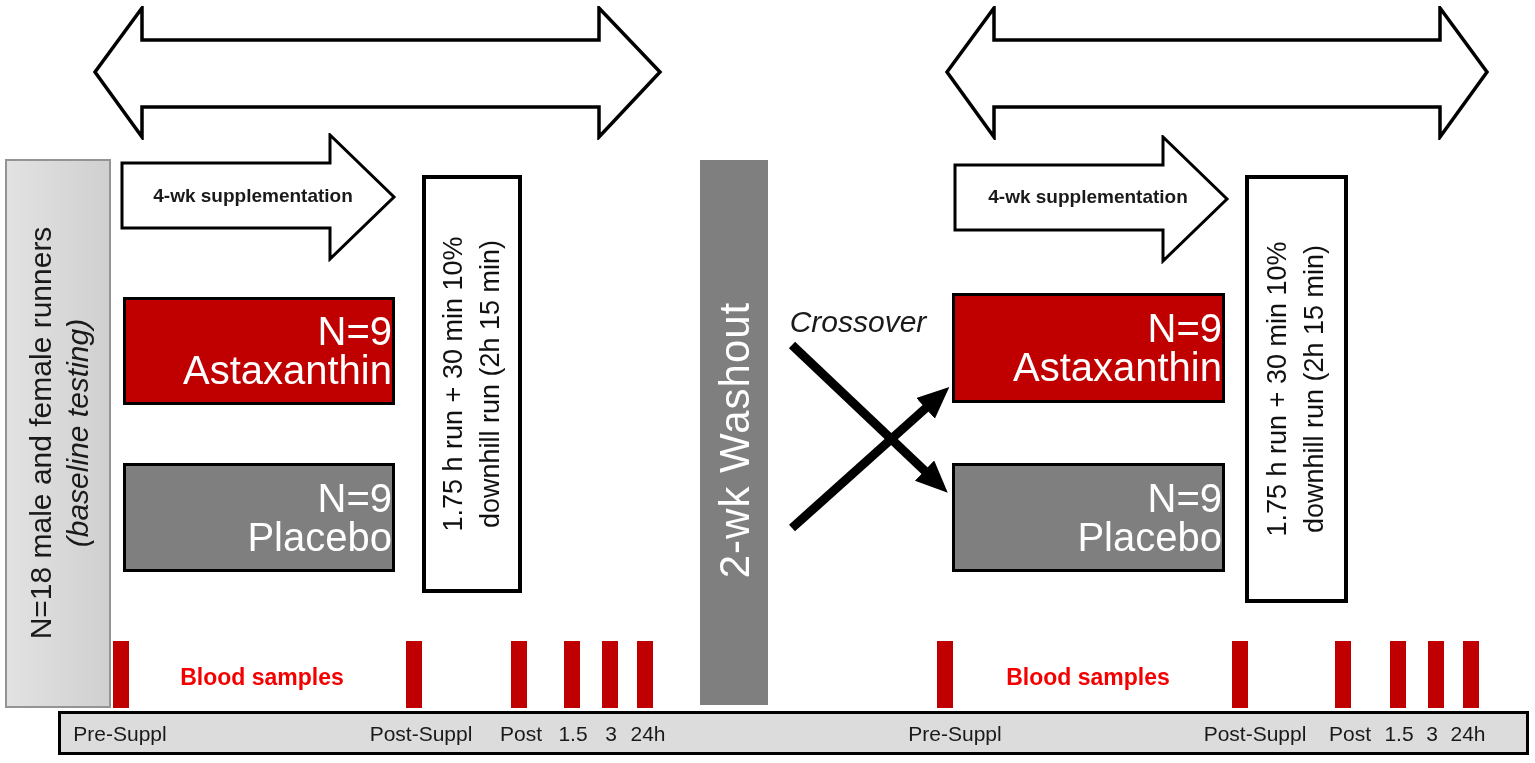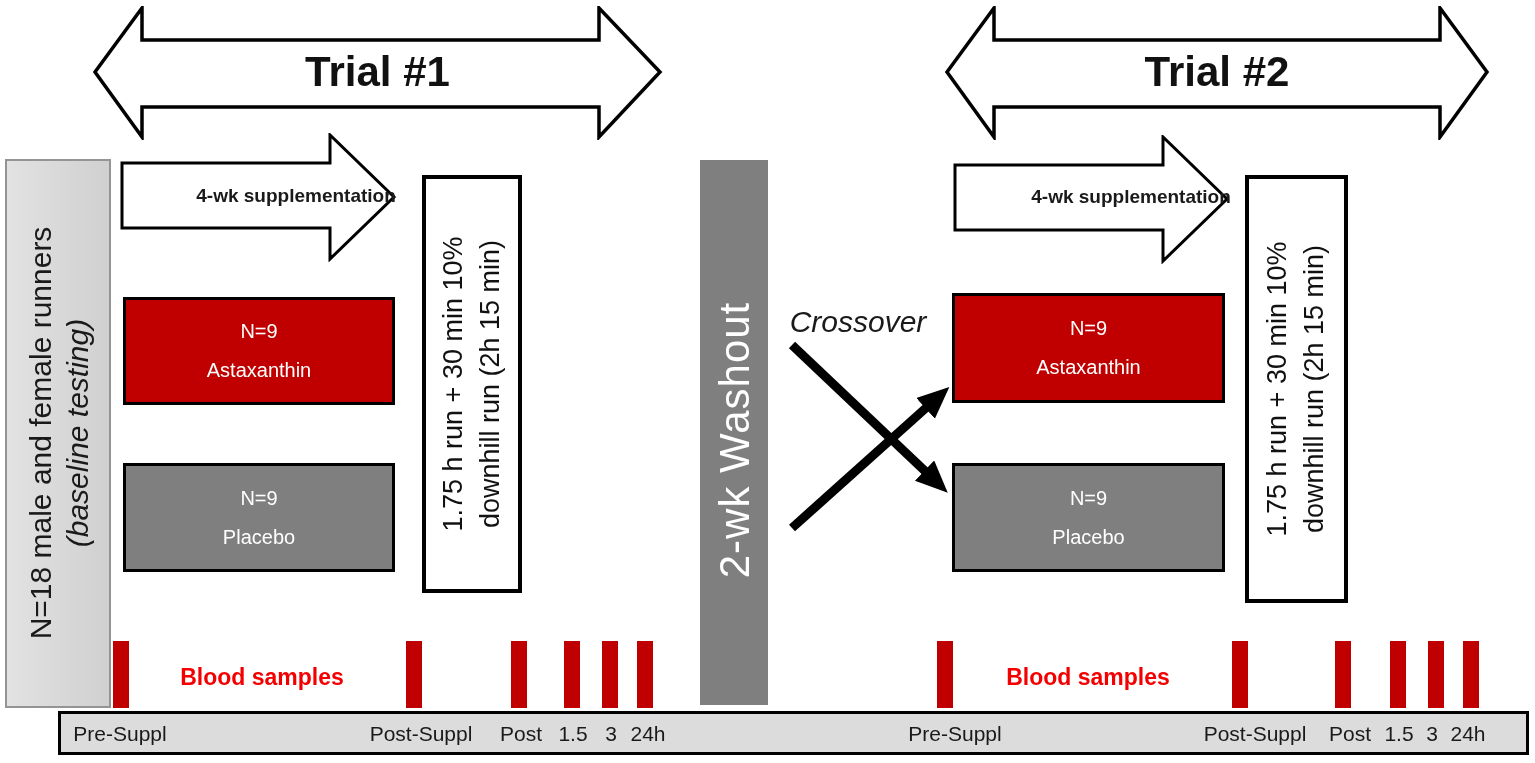--- a/index.html
+++ b/index.html
@@ -25,30 +25,30 @@
     border:2px solid #949494;box-sizing:border-box;
   }
   .baseline-text{font-size:30px;color:#1a1a1a;line-height:37px;}
   .baseline-text .it{font-style:italic;}
   .washout-bar{
     position:absolute;left:700px;top:160px;width:68px;height:545px;box-sizing:border-box;
   }
   .washout-text{font-size:42px;color:#ffffff;letter-spacing:1px;}
   .group-box{
     position:absolute;border:3px solid #000;box-sizing:border-box;color:#fff;
-    display:flex;flex-direction:column;align-items:center;justify-content:center;
-    font-size:20px;line-height:39px;text-align:center;
+    display:flex;flex-direction:column;align-items:flex-end;justify-content:center;
+    font-size:40px;line-height:39px;text-align:center;
   }
   .run-box{
     position:absolute;background:#fff;border:4px solid #000;box-sizing:border-box;
   }
   .run-text{font-size:27px;color:#111;line-height:37px;}
   .suppl-label{
     position:absolute;font-size:19px;font-weight:bold;color:#1a1a1a;
-    transform:translate(-50%,-50%);white-space:nowrap;margin-left:43px;
+    transform:translate(-50%,-50%);white-space:nowrap;
   }
   .crossover-label{
     position:absolute;transform:translate(-50%,-50%);font-size:30px;color:#1a1a1a;white-space:nowrap;font-style:italic;
   }
   .blood-tick{position:absolute;top:641px;width:16px;height:67px;}
   .blood-label{
     position:absolute;top:664px;transform:translateX(-50%);
     font-size:23px;font-weight:bold;white-space:nowrap;
   }
   .timeline-bar{
@@ -61,26 +61,24 @@
   }
 </style>
 </head>
 <body>
 
 <div class="stage">
 
   <svg class="abs" style="left:93px;top:6px;" width="570" height="134">
     <polygon points="2,66 49,2 49,34 506,34 506,2 567,66 506,131 506,101 49,101 49,131" fill="#ffffff" stroke="#000000" stroke-width="3.5"></polygon>
   </svg>
-  <div class="trial-title" style="left:95px;width:565px;">Trial #1</div>
 
   <svg class="abs" style="left:945px;top:6px;" width="546" height="134">
     <polygon points="2,66 49,2 49,34 495,34 495,2 542,66 495,131 495,101 49,101 49,131" fill="#ffffff" stroke="#000000" stroke-width="3.5"></polygon>
   </svg>
-  <div class="trial-title" style="left:947px;width:540px;">Trial #2</div>
 
   <div class="baseline-bar"></div>
   <div class="vtext baseline-text" style="left:59px;top:433px;">
     <div>N=18 male and female runners</div>
     <div class="it">(baseline testing)</div>
   </div>
 
   <svg class="abs" style="left:120px;top:133px;" width="278" height="129">
     <polygon points="2,30 210,30 210,2 274,64 210,126 210,95 2,95" fill="#ffffff" stroke="#000000" stroke-width="3"></polygon>
   </svg>

